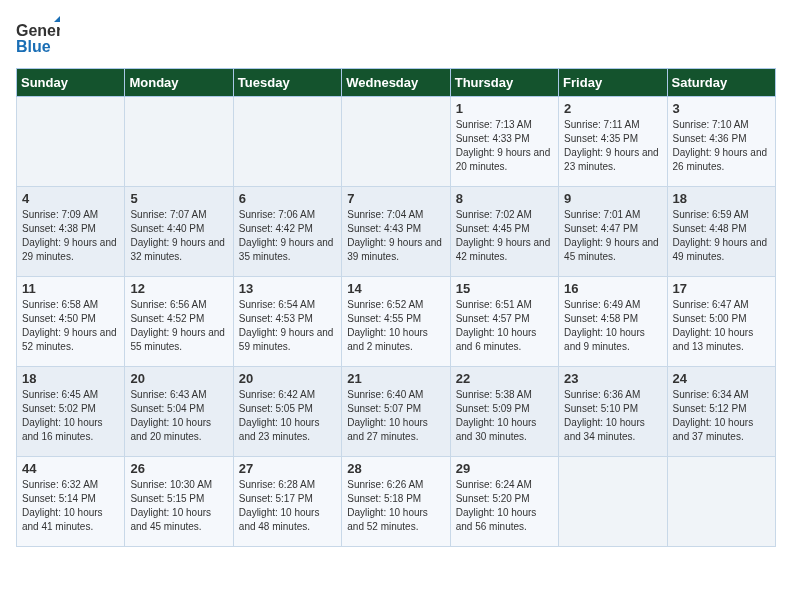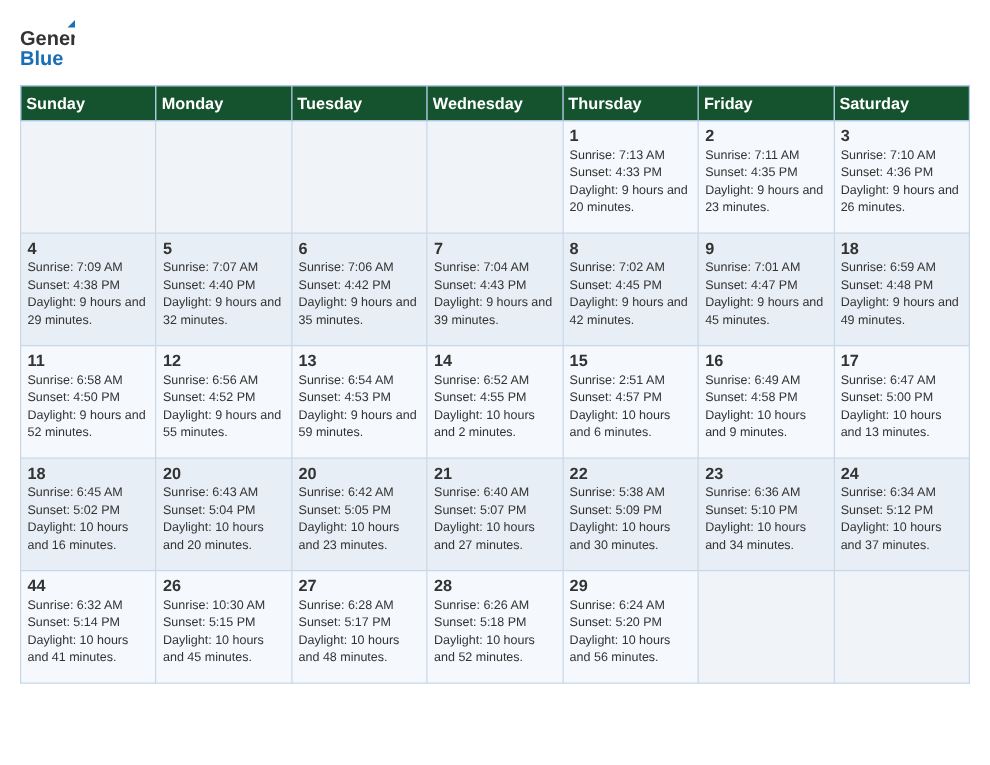--- a/index.html
+++ b/index.html
@@ -208,21 +208,21 @@
         </td>
         <td>
           <span class="day-number">14</span>
           <div class="day-detail">Sunrise: 6:52 AM
 Sunset: 4:55 PM
 Daylight: 10 hours
 and 2 minutes.</div>
         </td>
         <td>
           <span class="day-number">15</span>
-          <div class="day-detail">Sunrise: 2:51 AM
+          <div class="day-detail">Sunrise: 6:51 AM
 Sunset: 4:57 PM
 Daylight: 10 hours
 and 6 minutes.</div>
         </td>
         <td>
           <span class="day-number">16</span>
           <div class="day-detail">Sunrise: 6:49 AM
 Sunset: 4:58 PM
 Daylight: 10 hours
 and 9 minutes.</div>

